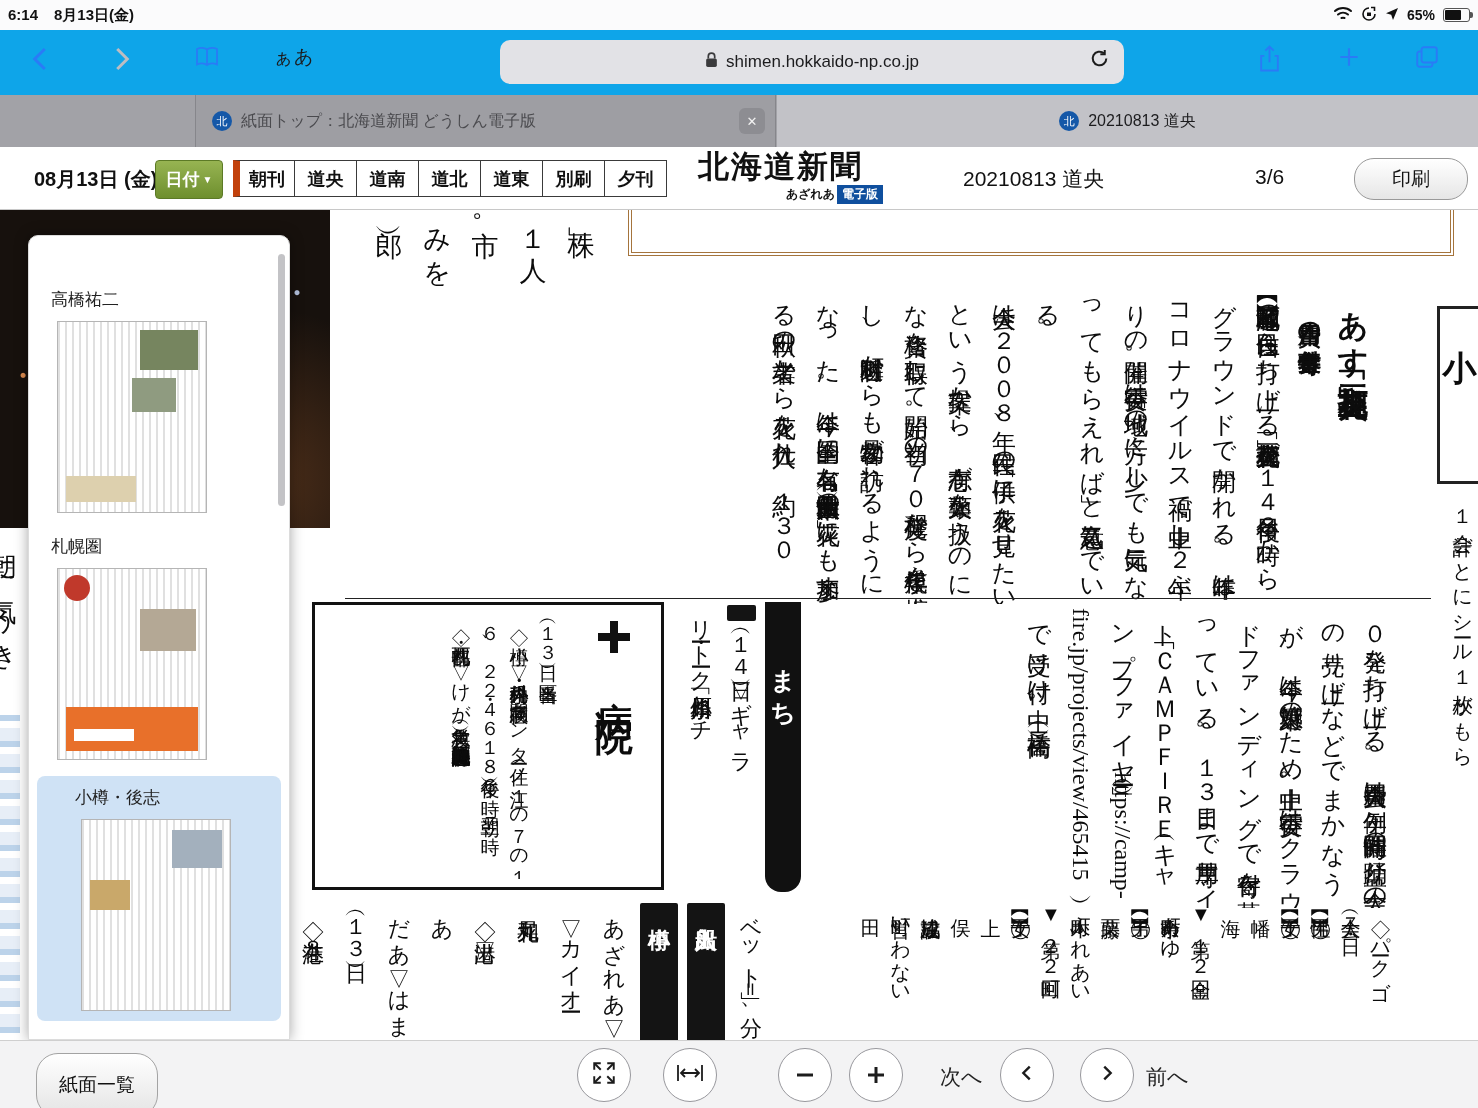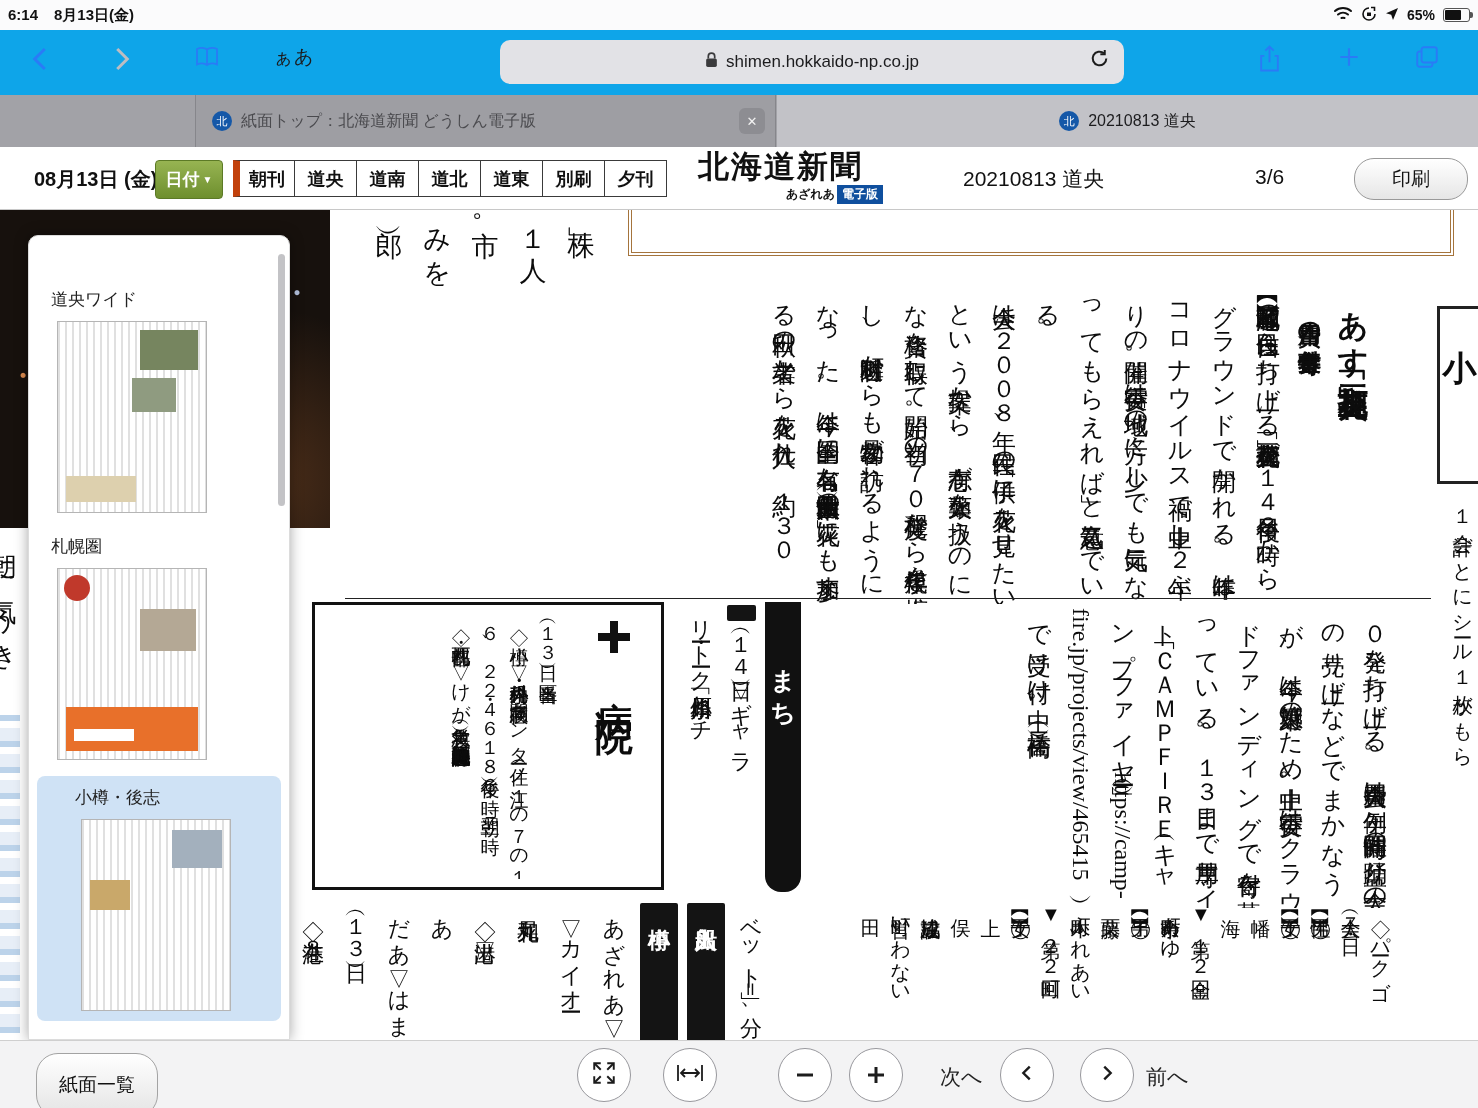--- a/index.html
+++ b/index.html
@@ -258,21 +258,21 @@
 <div class="viewer">
 
   <div class="fireworks"></div>
 
   <div class="leftcutwrap">
     <div class="leftcut v">朝に気うき</div>
   </div>
   <div class="leftstripes"></div>
 
   <div class="sbpanel">
-    <div class="sb-title">道央ワイド</div>
+    <div class="sb-title">高橋祐二</div>
     <div class="thumb">
       <span style="top:8px;right:8px;width:58px;height:40px;background:#76855f"></span>
       <span style="top:56px;right:30px;width:44px;height:34px;background:#8f9b80"></span>
       <span style="bottom:10px;left:8px;width:70px;height:26px;background:#ddd0ae"></span>
     </div>
     <div class="sb-title">札幌圏</div>
     <div class="thumb">
       <span style="top:6px;left:6px;width:26px;height:26px;border-radius:50%;background:#c0392b"></span>
       <span style="top:40px;right:10px;width:56px;height:42px;background:#b4a895"></span>
       <span style="bottom:8px;left:8px;right:8px;height:44px;background:#e8702a"></span>

